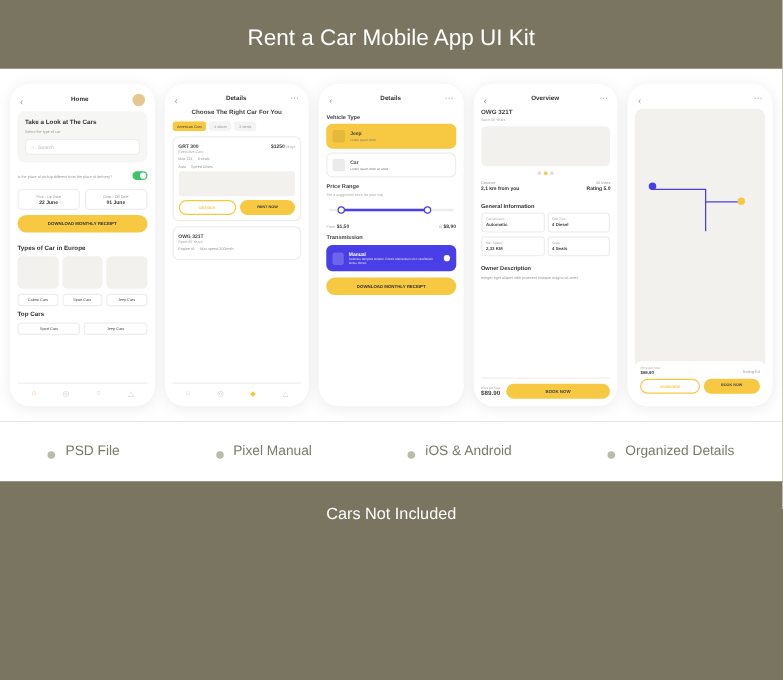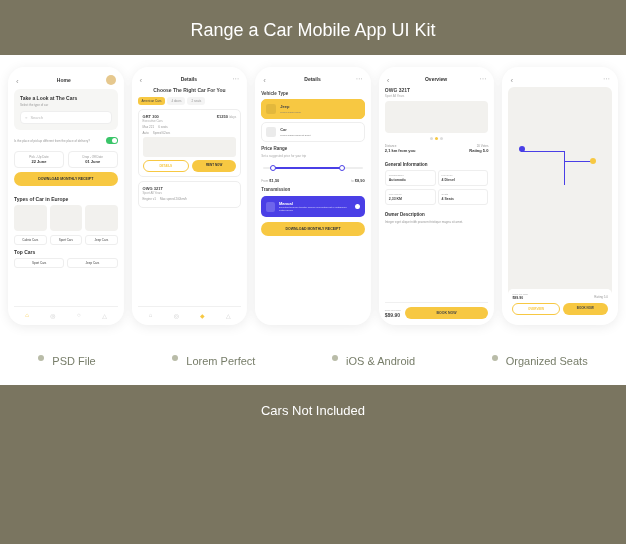--- a/index.html
+++ b/index.html
@@ -269,32 +269,32 @@
 
 .features-bar {
   width: 100%;
   background: #fff;
   padding: 18px 0;
   display: flex;
   justify-content: space-around;
   font-size: 11px;
   color: #777d69;
 }
-.feat { display: flex; align-items: flex-start; gap: 8px; }
+.feat { display: flex; align-items: flex-end; gap: 8px; }
 .bullet { width: 6px; height: 6px; border-radius: 50%; background: #b9bca8; }
 .bottom-note {
   color: #fff;
   font-size: 13px;
   padding: 18px 0;
 }
 </style>
 </head>
 <body>
 
-<div class="header">Range a Car Mobile App UI Kit</div>
+<div class="header">Rent a Car Mobile App UI Kit</div>
 
 <div class="phones-wrap">
 
   <div class="phone">
     <div class="phone-header">
       <span class="back-icon"></span>
       <span class="phone-title">Home</span>
       <span class="avatar"></span>
     </div>
     <div class="s1-welcome">
@@ -516,25 +516,25 @@
 
 </div>
 
 <div class="features-bar">
   <div class="feat">
       <span class="bullet"></span>
       <span>PSD File</span>
     </div>
   <div class="feat">
       <span class="bullet"></span>
-      <span>Lorem Perfect</span>
+      <span>Pixel Manual</span>
     </div>
   <div class="feat">
       <span class="bullet"></span>
       <span>iOS &amp; Android</span>
     </div>
   <div class="feat">
       <span class="bullet"></span>
-      <span>Organized Seats</span>
+      <span>Organized Details</span>
     </div>
 </div>
 
 <div class="bottom-note">Cars Not Included</div>
 
 </body></html>

